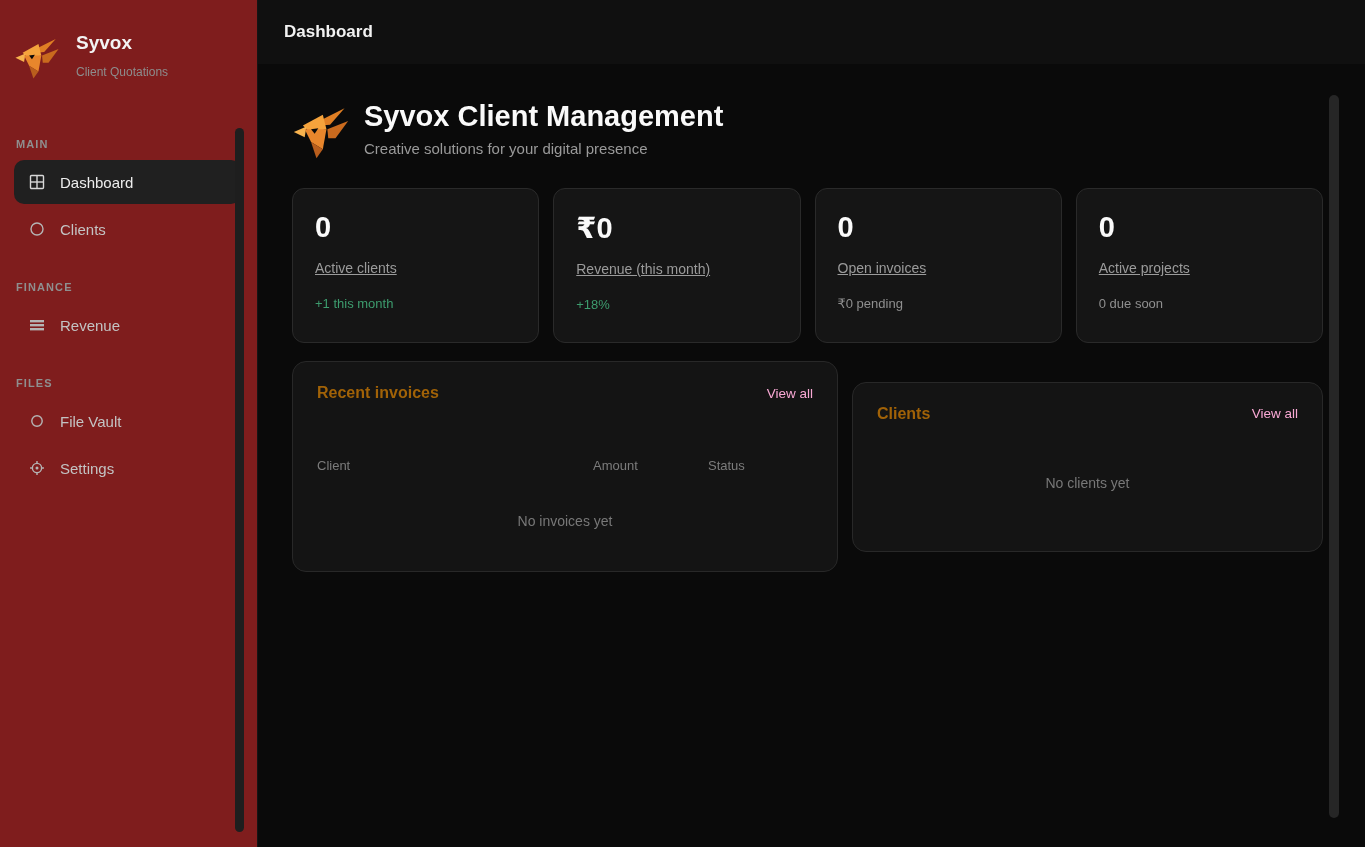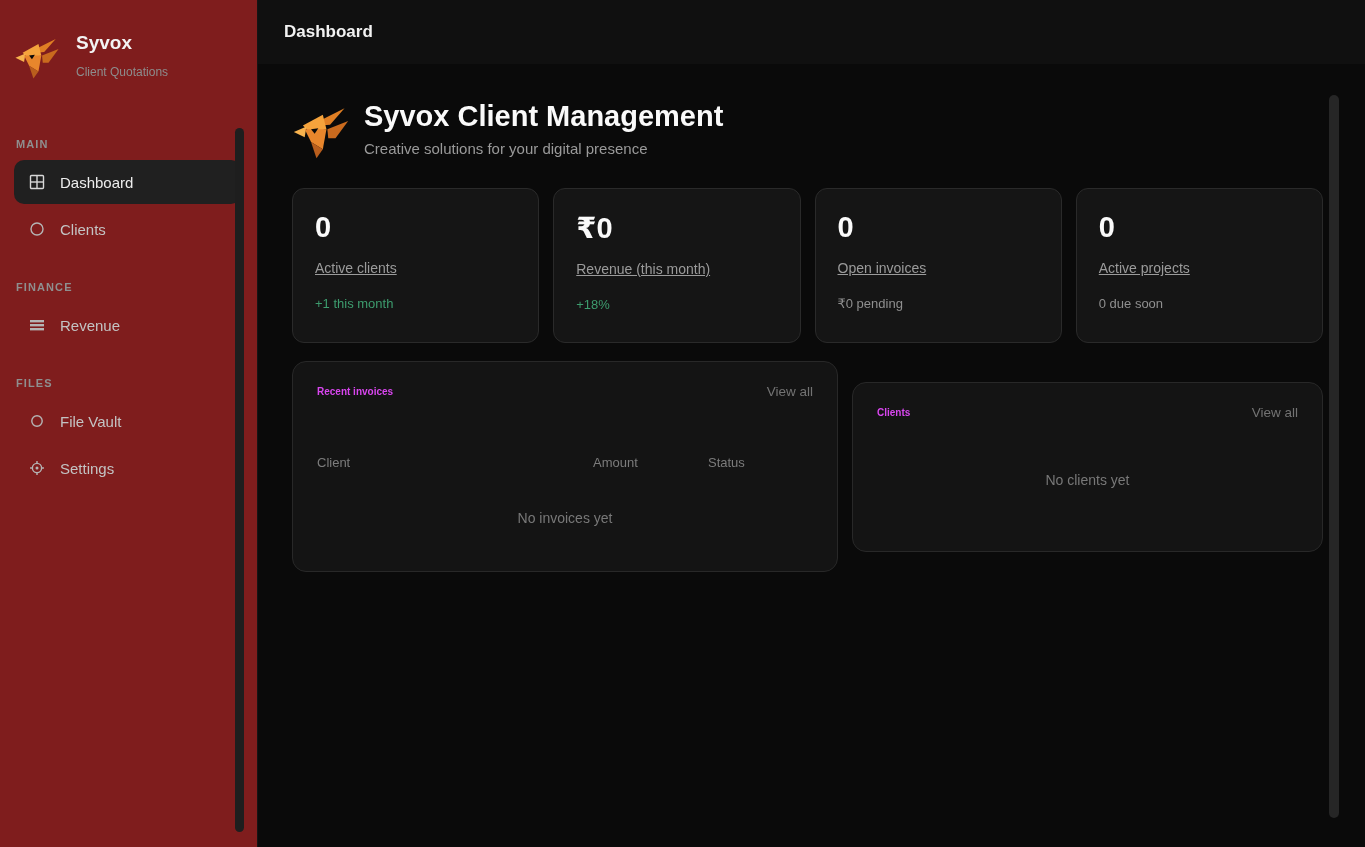--- a/index.html
+++ b/index.html
@@ -60,22 +60,22 @@
   .stat-sub.muted { color:#8f8f8f; }
   
   .panels { margin-top:18px; display:flex; gap:14px; align-items:center; }
   .panel {
     background:#141414; border:1px solid #282828; border-radius:14px;
     padding:22px 24px;
   }
   .panel-invoices { flex:0 0 546px; height:211px; }
   .panel-clients { flex:1; height:170px; }
   .panel-head { display:flex; align-items:center; justify-content:space-between; }
-  .panel-title { font-size:10px; font-weight:bold; color:#d946ef; }
-  .view-all { font-size:13.5px; color:#737373; cursor:pointer; }
+  .panel-title { font-size:16px; font-weight:bold; color:#a16207; }
+  .view-all { font-size:13.5px; color:#f9a8d4; cursor:pointer; }
   .inv-cols {
     margin-top:56px; display:grid; grid-template-columns:1fr 115px 105px;
     font-size:13px; color:#7c7c7c;
   }
   .inv-cols .col-amount { text-align:left; }
   .empty-text { text-align:center; font-size:14px; color:#787878; }
   .panel-invoices .empty-text { margin-top:40px; }
   .panel-clients .empty-text { margin-top:52px; }
   .main-scroll {
     position:absolute; right:26px; top:95px; width:10px; height:723px;

